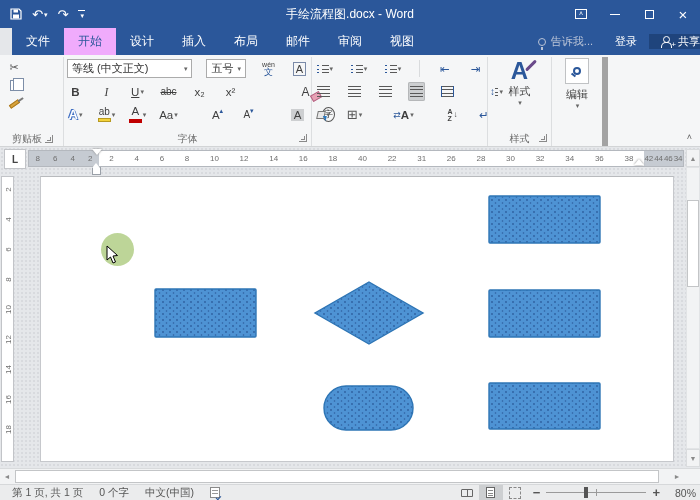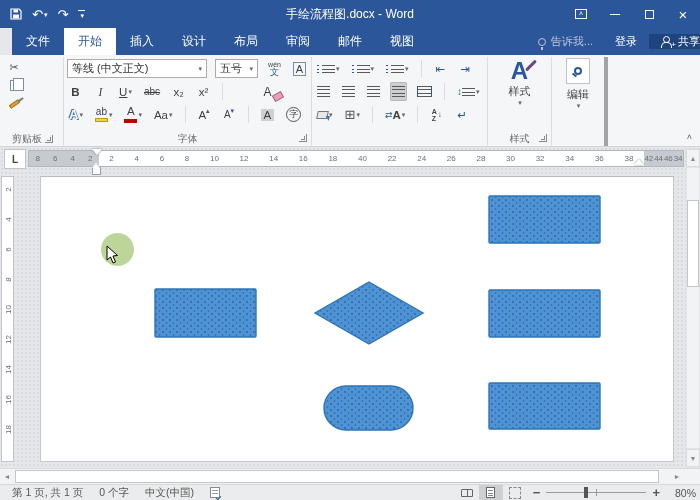--- a/index.html
+++ b/index.html
@@ -17,41 +17,41 @@
   .win-controls { margin-left:auto; display:flex; align-items:center; height:28px; }
   .win-btn { width:34px; height:28px; display:flex; align-items:center; justify-content:center; color:#fff; }
   .ribbonopt-box { width:12px; height:10px; border:1px solid #fff; display:flex; align-items:flex-start; justify-content:center; font-size:7px; line-height:8px; }
   .min-bar { width:10px; height:1px; background:#fff; }
   .max-box { width:9px; height:9px; border:1px solid #fff; }
   .close-x { font-size:15px; font-weight:400; }
 
   
   .tabrow { position:absolute; left:12px; top:28px; width:700px; height:27px; background:var(--accent,#2b579a); display:flex; align-items:stretch; color:#fff; }
   .tab, .file-tab { padding:0 14px; display:flex; align-items:center; font-size:12px; cursor:default; }
-  .tab.active { background:#ffffff; color:var(--accent,#2b579a); }
+  .tab.active { background:#f0abfc; color:var(--accent,#2b579a); }
   .tab-right { margin-left:auto; display:flex; align-items:center; }
   .tellme { display:flex; align-items:center; gap:5px; color:#b9c3d6; padding:0 10px; }
   .bulb { width:8px; height:8px; border:1px solid #b9c3d6; border-radius:50%; position:relative; }
   .bulb::after { content:""; position:absolute; left:2px; top:8px; width:2px; height:3px; background:#b9c3d6; }
   .signin { padding:0 12px; display:flex; align-items:center;text-align:right; }
   .share { background:rgba(10,35,70,.35); padding:0 12px; display:flex; align-items:center; gap:5px; }
   .person { width:12px; height:12px; position:relative; }
   .person::before { content:""; position:absolute; left:2px; top:0; width:5px; height:5px; border:1px solid #fff; border-radius:50%; }
   .person::after { content:""; position:absolute; left:0; top:6px; width:9px; height:5px; border:1px solid #fff; border-bottom:none; border-radius:5px 5px 0 0; }
   .person .plus { position:absolute; right:-3px; top:4px; font-size:8px; color:#fff; }
 
   
   .ribbon { position:absolute; left:0; top:55px; width:700px; height:92px; background:#f5f6f7; border-bottom:1px solid #d2d4d6; display:flex; padding:2px 0 0 2px; color:#444; }
   .group { display:flex; flex-direction:column; border-right:1px solid #dcdee0; padding:1px 3px 0 3px; position:relative; }
   .gbody { flex:1; display:flex; }
   .gcols { display:flex; flex-direction:column; gap:2px; }
   .glabel-row { height:15px; display:flex; align-items:center; justify-content:center; gap:3px; font-size:10px; color:#6a6a6a; }
   .launcher { width:8px; height:8px; border-right:1px solid #8a8a8a; border-bottom:1px solid #8a8a8a; position:relative; }
   .launcher::before { content:""; position:absolute; right:1px; bottom:1px; width:3px; height:3px; border-right:1px solid #8a8a8a; border-bottom:1px solid #8a8a8a; }
-  .rrow { display:flex; align-items:center; gap:8px; height:21px; }
+  .rrow { display:flex; align-items:center; gap:14px; height:21px; }
   .rbtn { min-width:17px; height:19px; display:flex; align-items:center; justify-content:center; font-size:11.5px; color:#3f3f3f; border-radius:2px; padding:0 2px; position:relative; }
   .rbtn.active { background:#cdcfd1; box-shadow:inset 0 0 0 1px #b5b7b9; }
   .vsep { width:1px; height:17px; background:#d9dbdd; margin:0 2px; }
   .caret { font-size:7px; color:#666; margin-left:1px; }
   .combo { background:#fff; border:1px solid #ababab; height:19px; display:flex; align-items:center; font-size:11px; color:#333; padding:0 4px; gap:4px; white-space:nowrap; }
   .combo .caret { margin-left:auto; }
   
   .paste-big { display:flex; flex-direction:column; align-items:center; padding:1px 5px; }
   .clipboard { width:19px; height:24px; background:#f3e3c0; border:1px solid #a8905e; border-radius:2px; position:relative; margin-bottom:2px; }
   .clipboard::before { content:""; position:absolute; left:4px; top:-2px; width:9px; height:3px; background:#9aa0a8; border-radius:1px; }
@@ -186,25 +186,25 @@
     <span class="win-btn close-x">
         <span>×</span>
       </span>
   </div>
 </div>
 
 <div class="tabrow">
   <div class="file-tab">文件</div>
   <div style="display:flex">
       <div class="tab active">开始</div>
+      <div class="tab">设计</div>
       <div class="tab">插入</div>
-      <div class="tab">设计</div>
       <div class="tab">布局</div>
+      <div class="tab">邮件</div>
       <div class="tab">审阅</div>
-      <div class="tab">邮件</div>
       <div class="tab">视图</div>
     </div>
   <div class="tab-right">
     <span class="tellme">
         <span class="bulb"></span>
         <span>告诉我...</span>
       </span>
     <span class="signin">登录</span>
     <span class="share">
         <span class="person">
@@ -400,21 +400,21 @@
         <span>样式</span>
         <span class="caret">▾</span>
       </div>
     </div>
     <div class="glabel-row">
         <span>样式</span>
         <span class="launcher" style="position:absolute;right:4px;bottom:4px"></span>
       </div>
   </div>
 
-  <div class="group" style="width:56px;border-right:4px solid #a3a3a3">
+  <div class="group" style="width:56px;border-right:6px solid #a3a3a3">
     <div class="gbody" style="justify-content:center">
       <div class="bigbtn">
         <span class="magbox">
             <span class="mag"></span>
           </span>
         <span style="margin-top:3px">编辑</span>
         <span class="caret">▾</span>
       </div>
     </div>
   </div>
@@ -437,21 +437,21 @@
         <span>4</span>
         <span>6</span>
         <span>8</span>
         <span>10</span>
         <span>12</span>
         <span>14</span>
         <span>16</span>
         <span>18</span>
         <span>40</span>
         <span>22</span>
-        <span>24</span>
+        <span>31</span>
         <span>26</span>
         <span>28</span>
         <span>30</span>
         <span>32</span>
         <span>34</span>
         <span>36</span>
         <span>38</span>
       </div>
     <div class="hr-seg" style="flex:1">
         <span>42</span>

